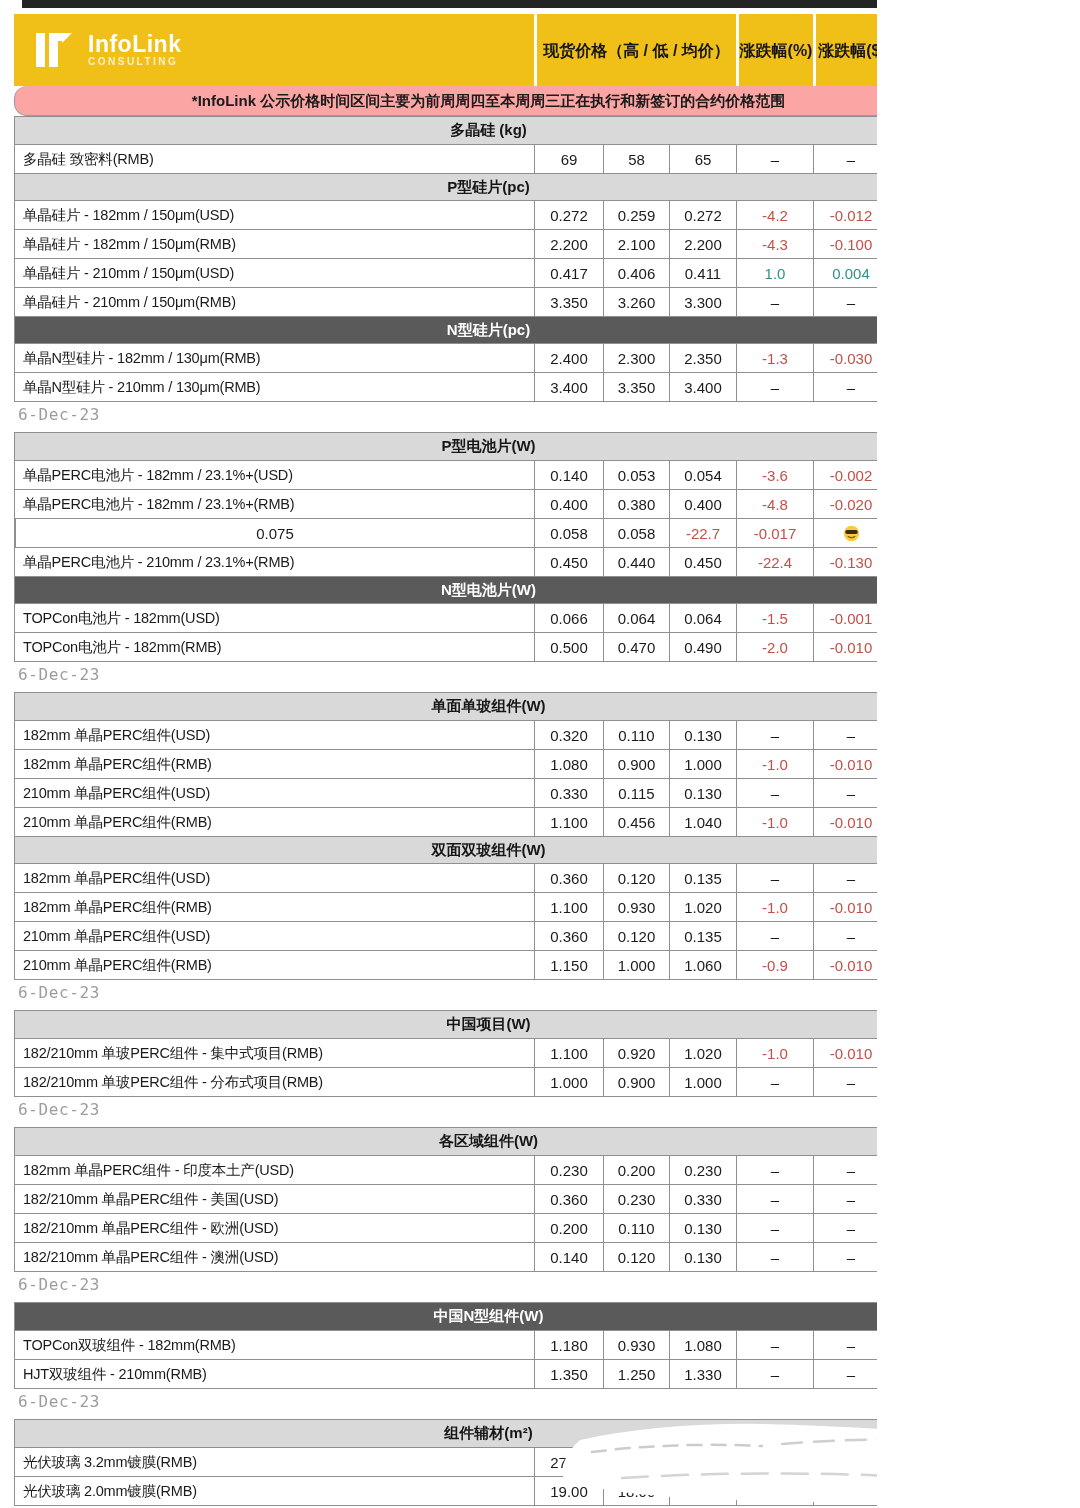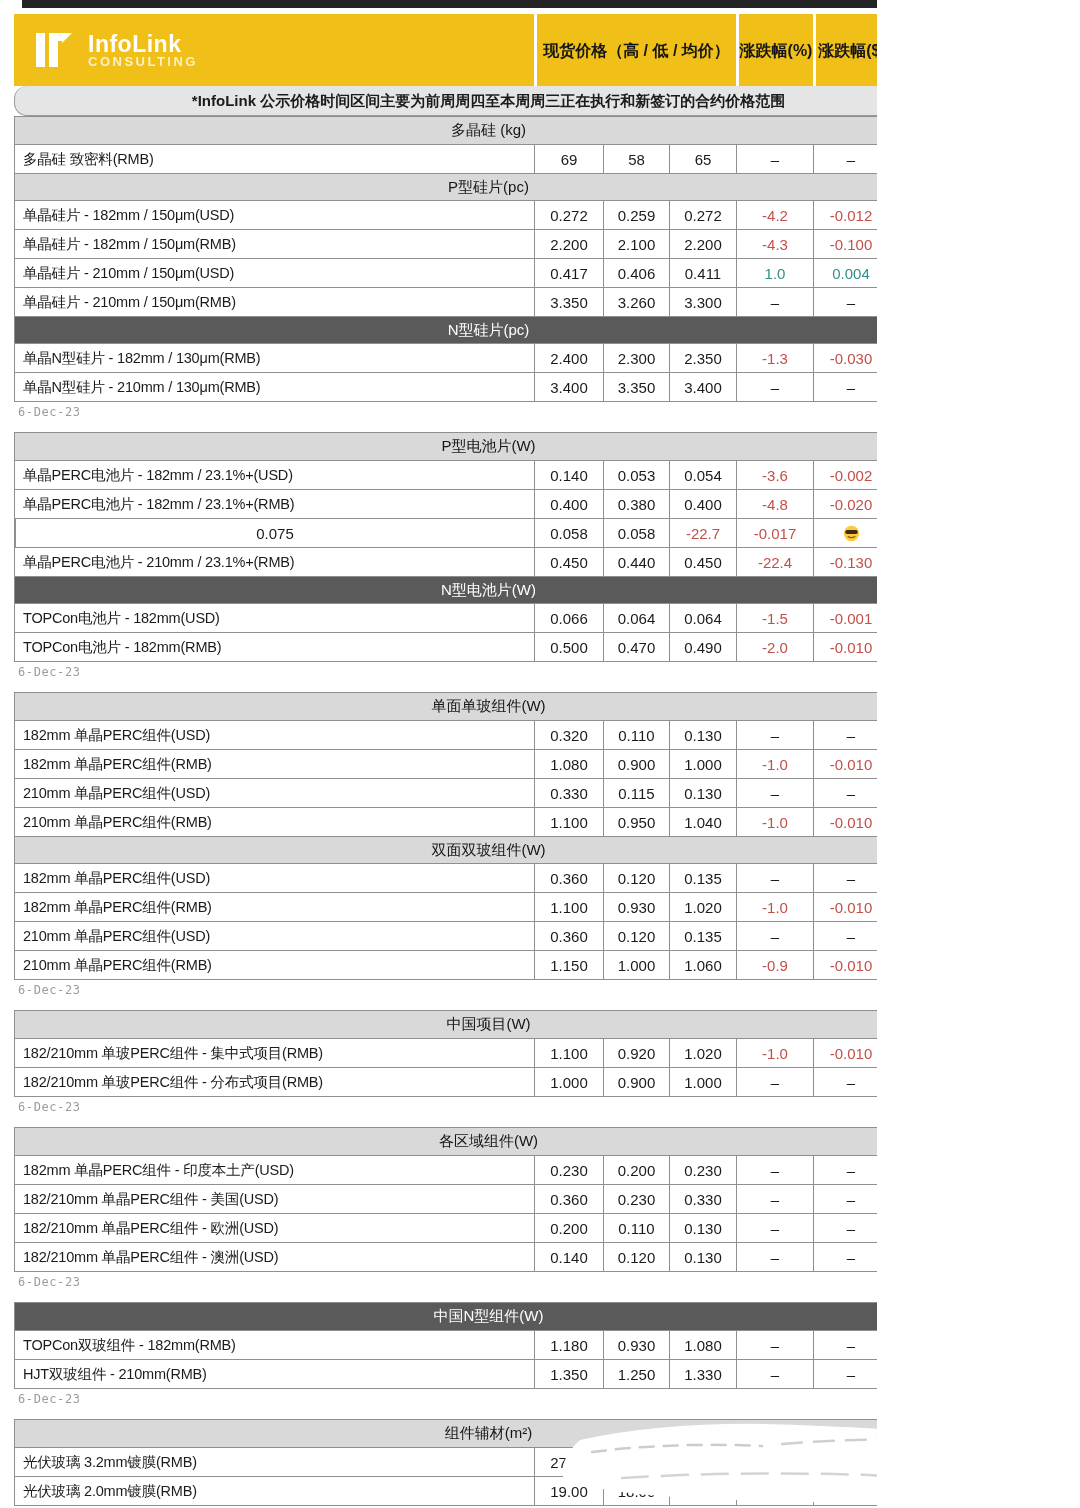--- a/index.html
+++ b/index.html
@@ -10,42 +10,42 @@
   .topbar{position:absolute;left:22px;right:0;top:0;height:8px;background:#242424;}
   .table-wrap{position:absolute;left:14px;top:14px;width:949px;}
 
   
   .yellow-header{display:grid;grid-template-columns:520px 202px 77px 75px 75px;height:72px;}
   .yh-cell{background:#F0C019;display:flex;align-items:center;justify-content:center;
     font-weight:bold;font-size:16px;line-height:21px;color:#161616;box-sizing:border-box;}
   .yh-cell + .yh-cell{border-left:3px solid #ffffff;}
   .logo-cell{flex-direction:row;justify-content:flex-start;padding-left:18px;gap:12px;}
   .logo-text .brand{color:#ffffff;font-size:23px;font-weight:bold;letter-spacing:0.5px;line-height:24px;}
-  .logo-text .sub{color:rgba(255,255,255,0.75);font-size:13px;font-weight:bold;letter-spacing:2.5px;line-height:12px;}
+  .logo-text .sub{color:rgba(255,255,255,0.75);font-size:10px;font-weight:bold;letter-spacing:2.5px;line-height:12px;}
 
   
   .note{height:30px;line-height:30px;text-align:center;font-weight:bold;font-size:15px;
     border-left:1px solid #9a9a9a;border-right:1px solid #9a9a9a;border-bottom:1px solid #9a9a9a;
-    box-sizing:border-box;background:#e5e5e5;border-radius:13px;}
+    box-sizing:border-box;background:#fca5a5;border-radius:13px;}
 
   
   .block{border:1px solid #8f8f8f;box-sizing:border-box;background:#ffffff;}
   .sec-header{height:27px;display:flex;align-items:center;justify-content:center;
-    font-weight:normal;font-size:15px;border-top:1px solid #8f8f8f;box-sizing:border-box;}
+    font-weight:bold;font-size:15px;border-top:1px solid #8f8f8f;box-sizing:border-box;}
   .sec-header.light{background:#D9D9D9;color:#161616;}
   .sec-header.dark{background:#5A5A5A;color:#ffffff;}
   .block > :first-child{border-top:none;}
   .row{display:grid;grid-template-columns:519px 69px 66px 67px 77px 75px 74px;height:29px;
     border-top:1px solid #8f8f8f;box-sizing:border-box;background:#ffffff;}
   .cell{display:flex;align-items:center;justify-content:center;font-size:15px;box-sizing:border-box;
     border-left:1px solid #8f8f8f;height:100%;overflow:hidden;white-space:nowrap;}
   .cell.name{justify-content:flex-start;padding-left:8px;border-left:none;font-size:14.5px;letter-spacing:-0.2px;}
   .cell.neg{color:#C25048;text-align:right;}
   .cell.pos{color:#31908A;}
-  .date{font-size:12px;color:#9c9c9c;letter-spacing:0.6px;padding:3px 0 0 4px;height:18px;margin-bottom:9px;
+  .date{font-size:16px;color:#9c9c9c;letter-spacing:0.6px;padding:3px 0 0 4px;height:18px;margin-bottom:9px;
     font-family:"DejaVu Sans Mono","Liberation Mono",monospace;}
 
   
   .legend{position:absolute;left:968px;top:1326px;width:104px;}
   .legend-item{display:flex;align-items:center;height:38px;}
   .legend-item .face{width:22px;display:flex;justify-content:center;}
   .legend-item .lab{flex:1;text-align:right;font-size:16px;font-weight:bold;color:#2a2a2a;letter-spacing:0.3px;}
 
   .face svg{display:block;}
   .watermark{position:absolute;left:552px;top:1408px;pointer-events:none;}
@@ -350,21 +350,21 @@
               <svg width="17" height="17" viewBox="0 0 20 20">
                 <circle cx="10" cy="10" r="9" fill="#FFC83D"></circle>
                 <rect x="2.6" y="5.8" width="14.8" height="4.8" rx="2.3" fill="#3A2B16"></rect>
                 <path d="M6 13.6 Q10 16.2 14 13.6" stroke="#7A5C1E" stroke-width="1.5" fill="none" stroke-linecap="round"></path>
               </svg>
             </div>
           </div>
           <div class="row">
             <div class="cell name">210mm 单晶PERC组件(RMB)</div>
             <div class="cell num">1.100</div>
-            <div class="cell num">0.950</div>
+            <div class="cell num">0.456</div>
             <div class="cell num">1.040</div>
             <div class="cell num neg">-1.0</div>
             <div class="cell num neg">-0.010</div>
             <div class="cell pred">
               <svg width="17" height="17" viewBox="0 0 20 20">
                 <circle cx="10" cy="10" r="9" fill="#FFC83D"></circle>
                 <path d="M1.6 8 Q4 1.2 10 1 Q16 1.2 18.4 8 Q14.5 4.6 10 4.6 Q5.5 4.6 1.6 8 Z" fill="#8FB2E3"></path>
                 <ellipse cx="2.9" cy="12.6" rx="1.9" ry="2.8" fill="#F7D881"></ellipse>
                 <ellipse cx="17.1" cy="12.6" rx="1.9" ry="2.8" fill="#F7D881"></ellipse>
                 <ellipse cx="6.8" cy="9.4" rx="1.5" ry="2" fill="#ffffff" stroke="#6B4D1D" stroke-width="0.6"></ellipse>

